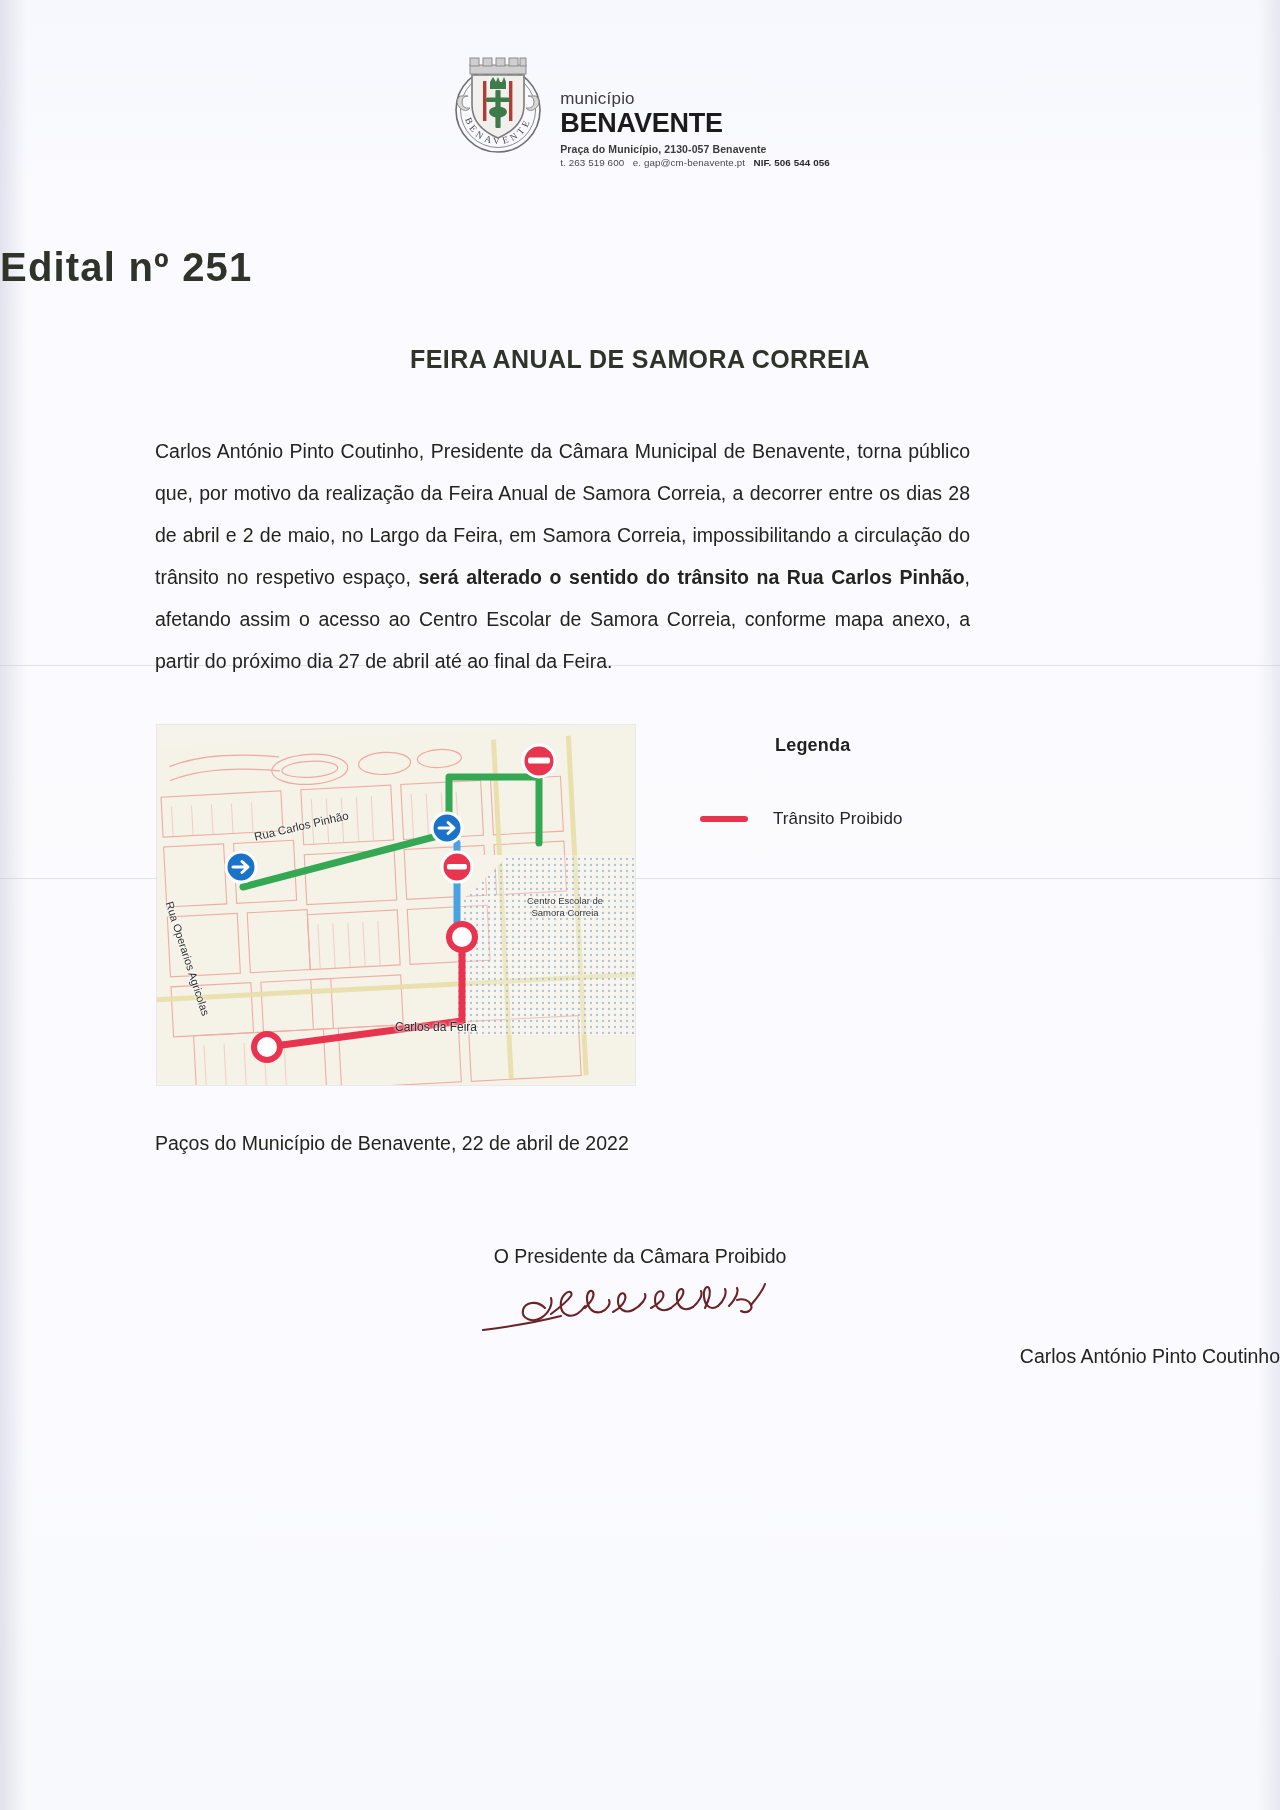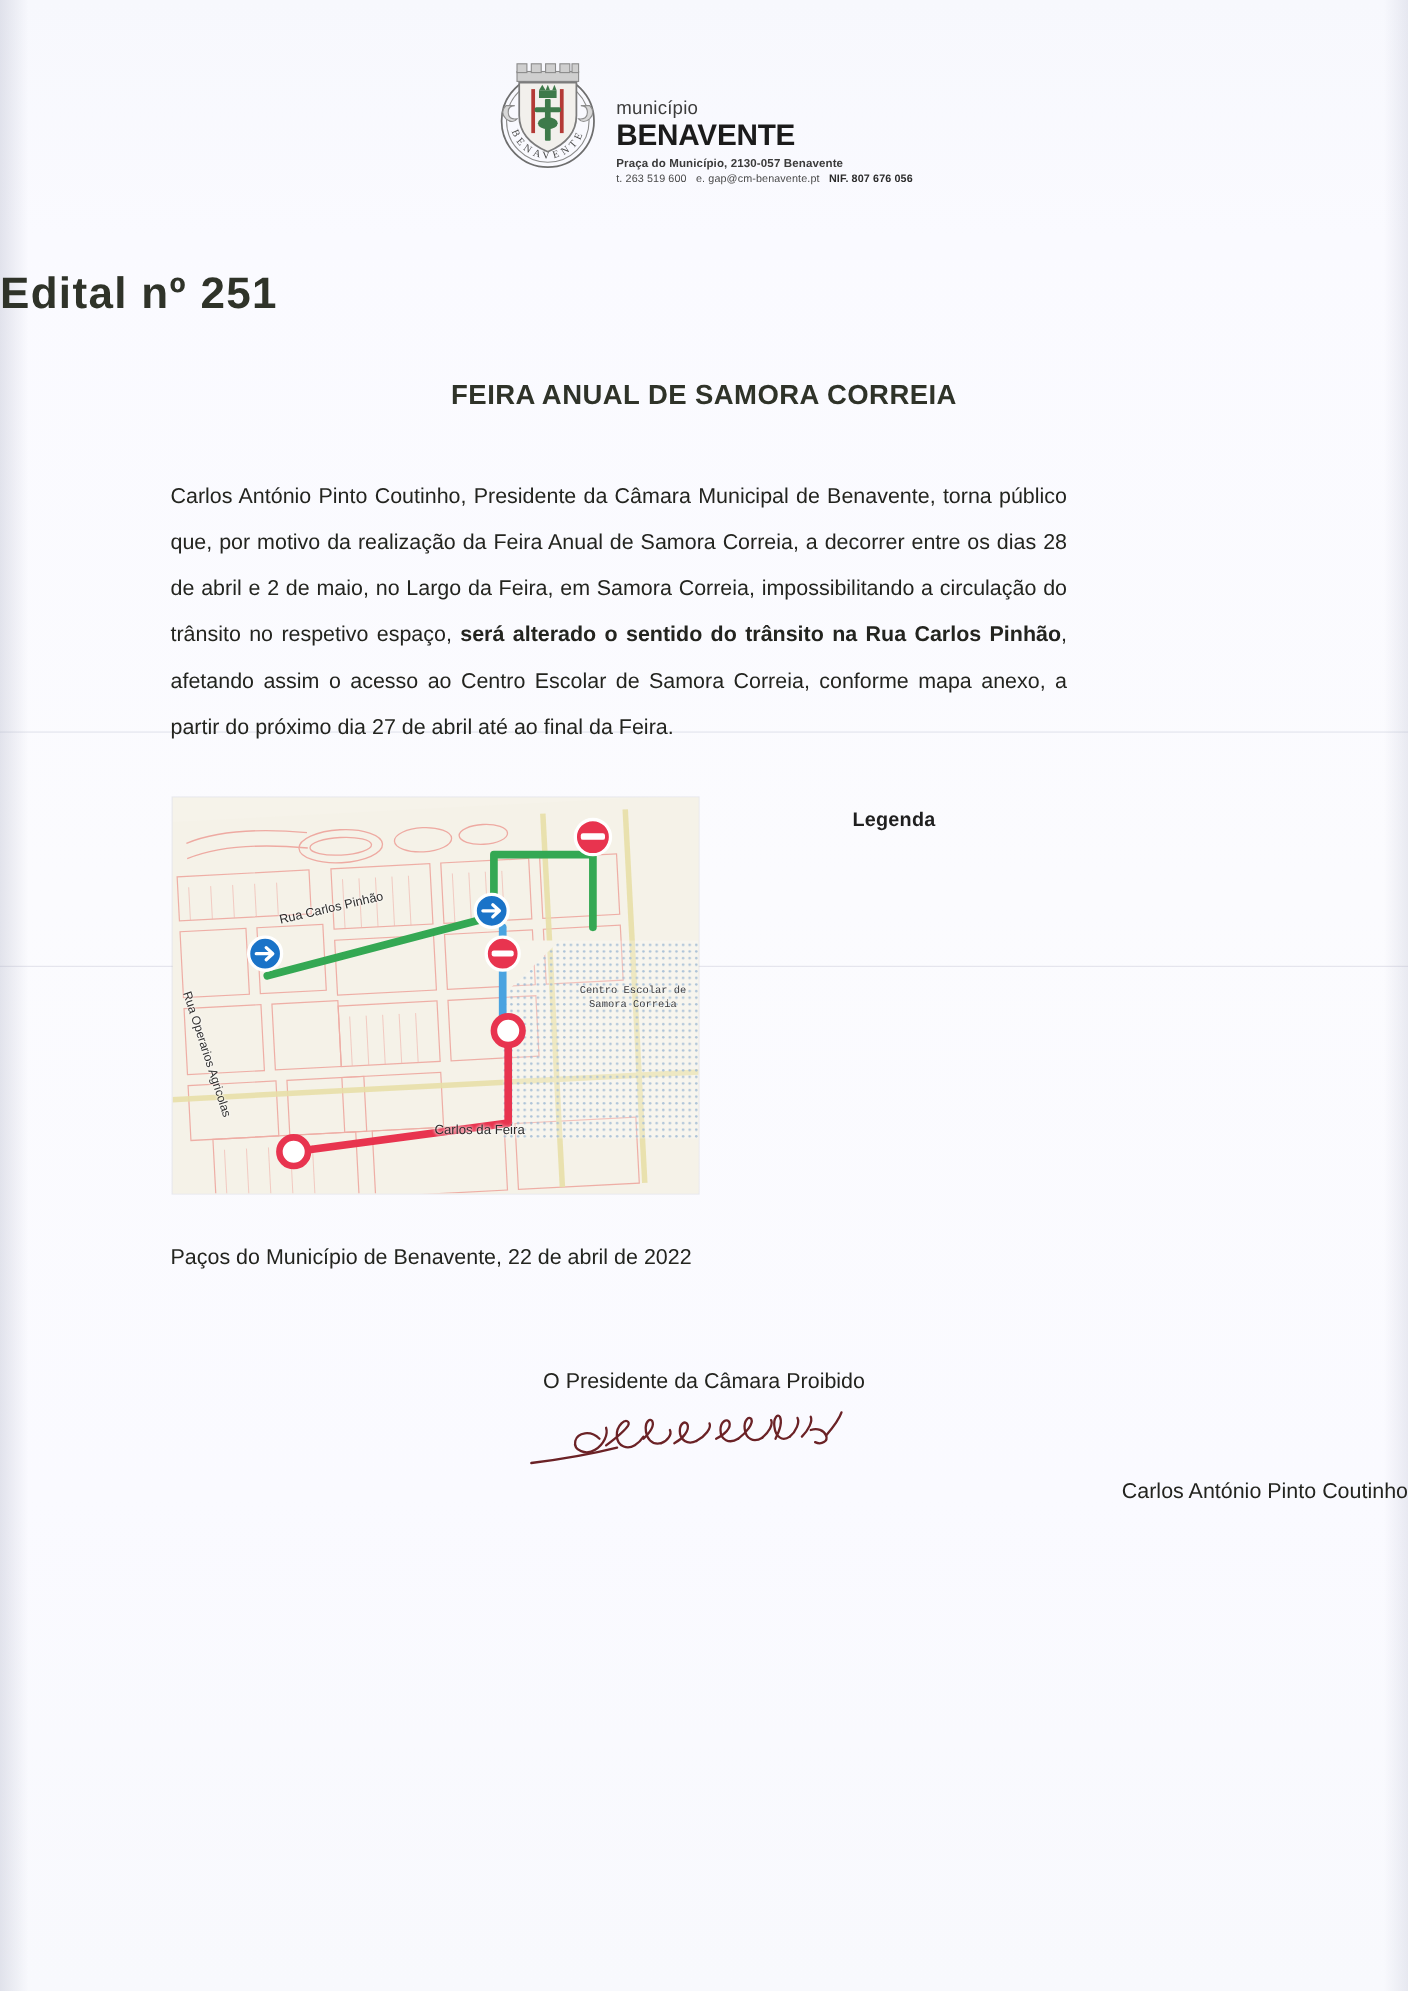--- a/index.html
+++ b/index.html
@@ -171,21 +171,20 @@
     color: #2f2f2f;
     text-shadow: 0 0 3px #fff, 0 0 3px #fff;
   }
   .lbl-centro {
     left: 370px; top: 170px;
     font-size: 9.5px;
     color: #39393c;
     text-align: center;
     line-height: 12px;
     text-shadow: 0 0 2px #fff;
-    font-family: Liberation Mono, monospace;
   }
   .lbl-largo {
     left: 238px; top: 295px;
     font-size: 12px;
     color: #2d2d2d;
     text-shadow: 0 0 3px #fff, 0 0 3px #fff;
   }
 
   
   .legend {
@@ -307,21 +306,21 @@
     <div class="lh-text">
       <div class="lh-municipio">município</div>
       <div class="lh-benavente">BENAVENTE</div>
       <div class="lh-addr">Praça do Município, 2130-057 Benavente</div>
       <div class="lh-contact">
         <span>t. 263 519 600</span>
         &nbsp;
         <span>e. gap@cm-benavente.pt</span>
         &nbsp;
         <span class="nif">NIF.</span>
-        <span class="nif">807 676 056</span>
+        <span class="nif">506 544 056</span>
       </div>
     </div>
   </div>
 </div>
 
 <div class="doc-title">Edital nº 251</div>
 <div class="doc-subtitle">FEIRA ANUAL DE SAMORA CORREIA</div>
 
 <div class="body-text">
   <span>Carlos António Pinto Coutinho, Presidente da Câmara Municipal de Benavente, torna público que, por  motivo da realização da Feira Anual de Samora Correia, a decorrer entre os dias 28 de abril e 2 de maio, no Largo da Feira, em Samora Correia, impossibilitando a circulação do trânsito no respetivo espaço, </span><b>será alterado o sentido do trânsito na Rua Carlos Pinhão</b><span>, afetando assim o acesso ao Centro Escolar de Samora Correia, conforme mapa anexo, a partir do próximo dia 27 de abril até ao final da Feira.</span>
@@ -431,20 +430,24 @@
 
       <circle cx="305" cy="212" r="13" fill="#ffffff" stroke="#e8344f" stroke-width="6"></circle>
       <circle cx="110" cy="322" r="13" fill="#ffffff" stroke="#e8344f" stroke-width="6"></circle>
     </svg>
   </div>
 </div>
 
 <div class="legend">
   <div class="legend-title">Legenda</div>
 
+  <div class="legend-row">
+    <span class="legend-swatch" style="background:#e8344f"></span>
+    <span class="legend-label">Trânsito Proibido</span>
+  </div>
 
 
 </div>
 
 <div class="place-date">Paços do Município de Benavente, 22 de abril de 2022</div>
 
 <div class="sign-role">O Presidente da Câmara Proibido</div>
 
 <div class="signature">
   <svg width="330" height="62" viewBox="0 0 330 62" aria-hidden="true">

